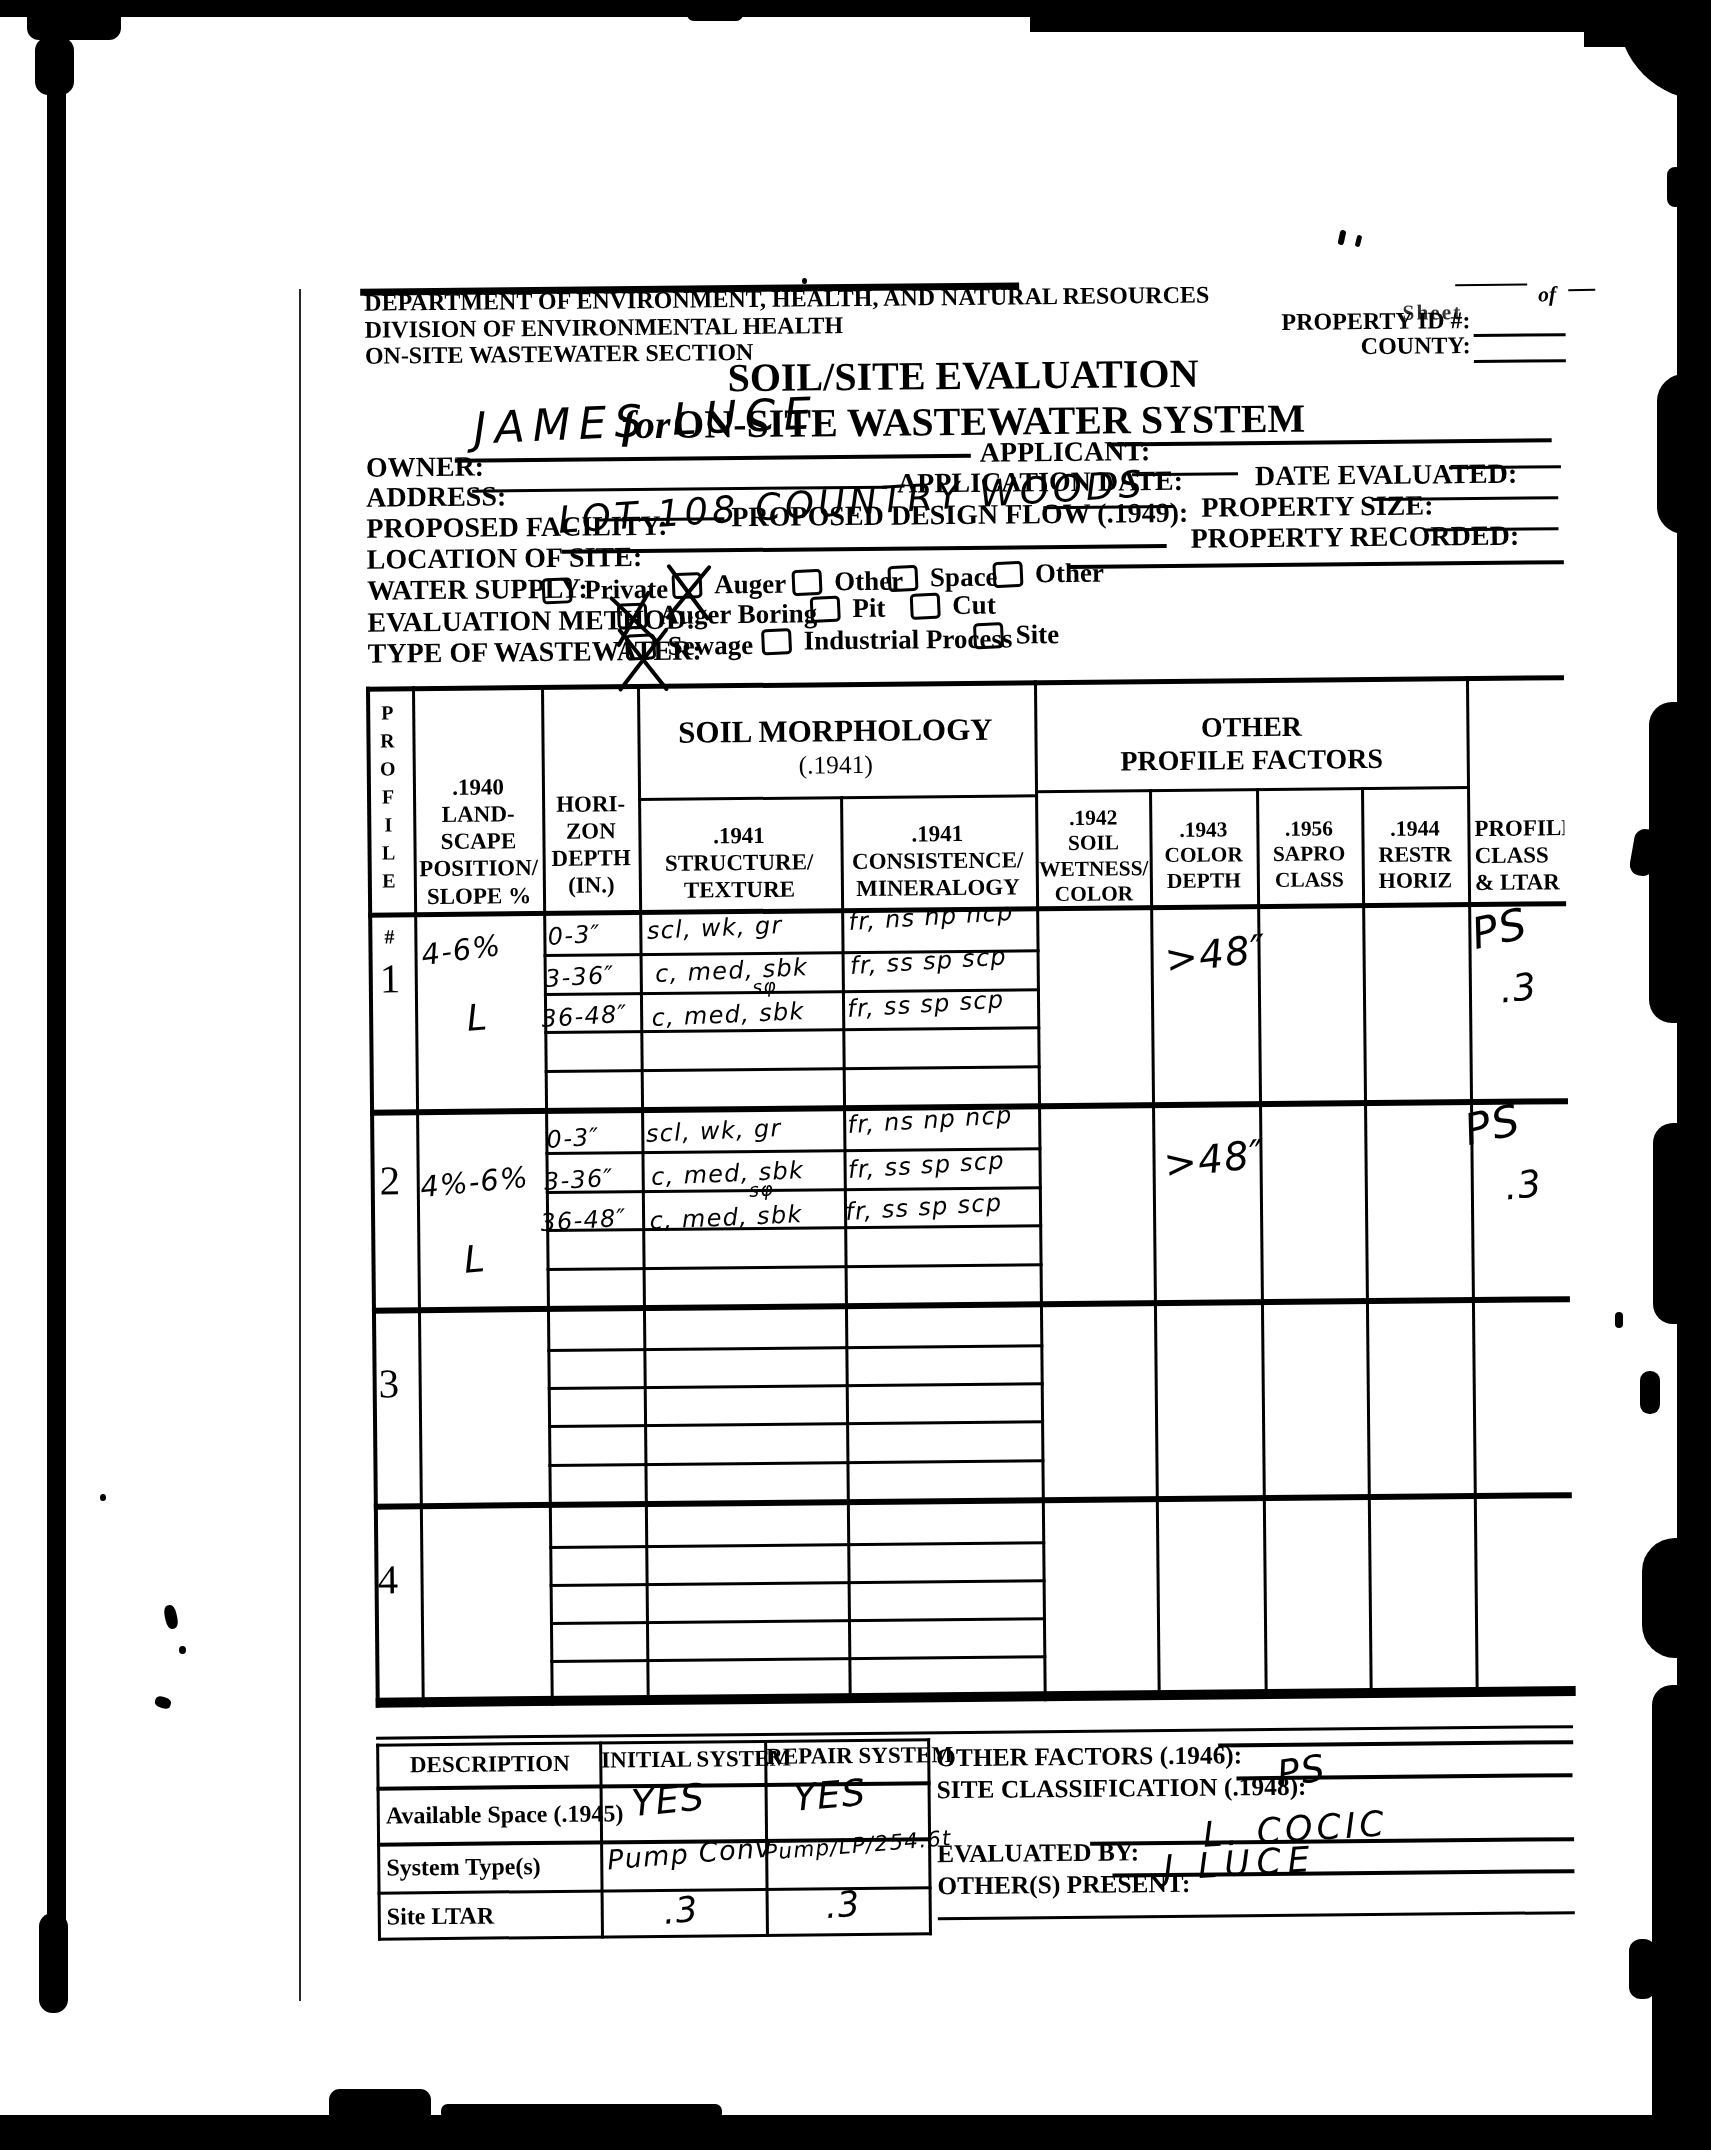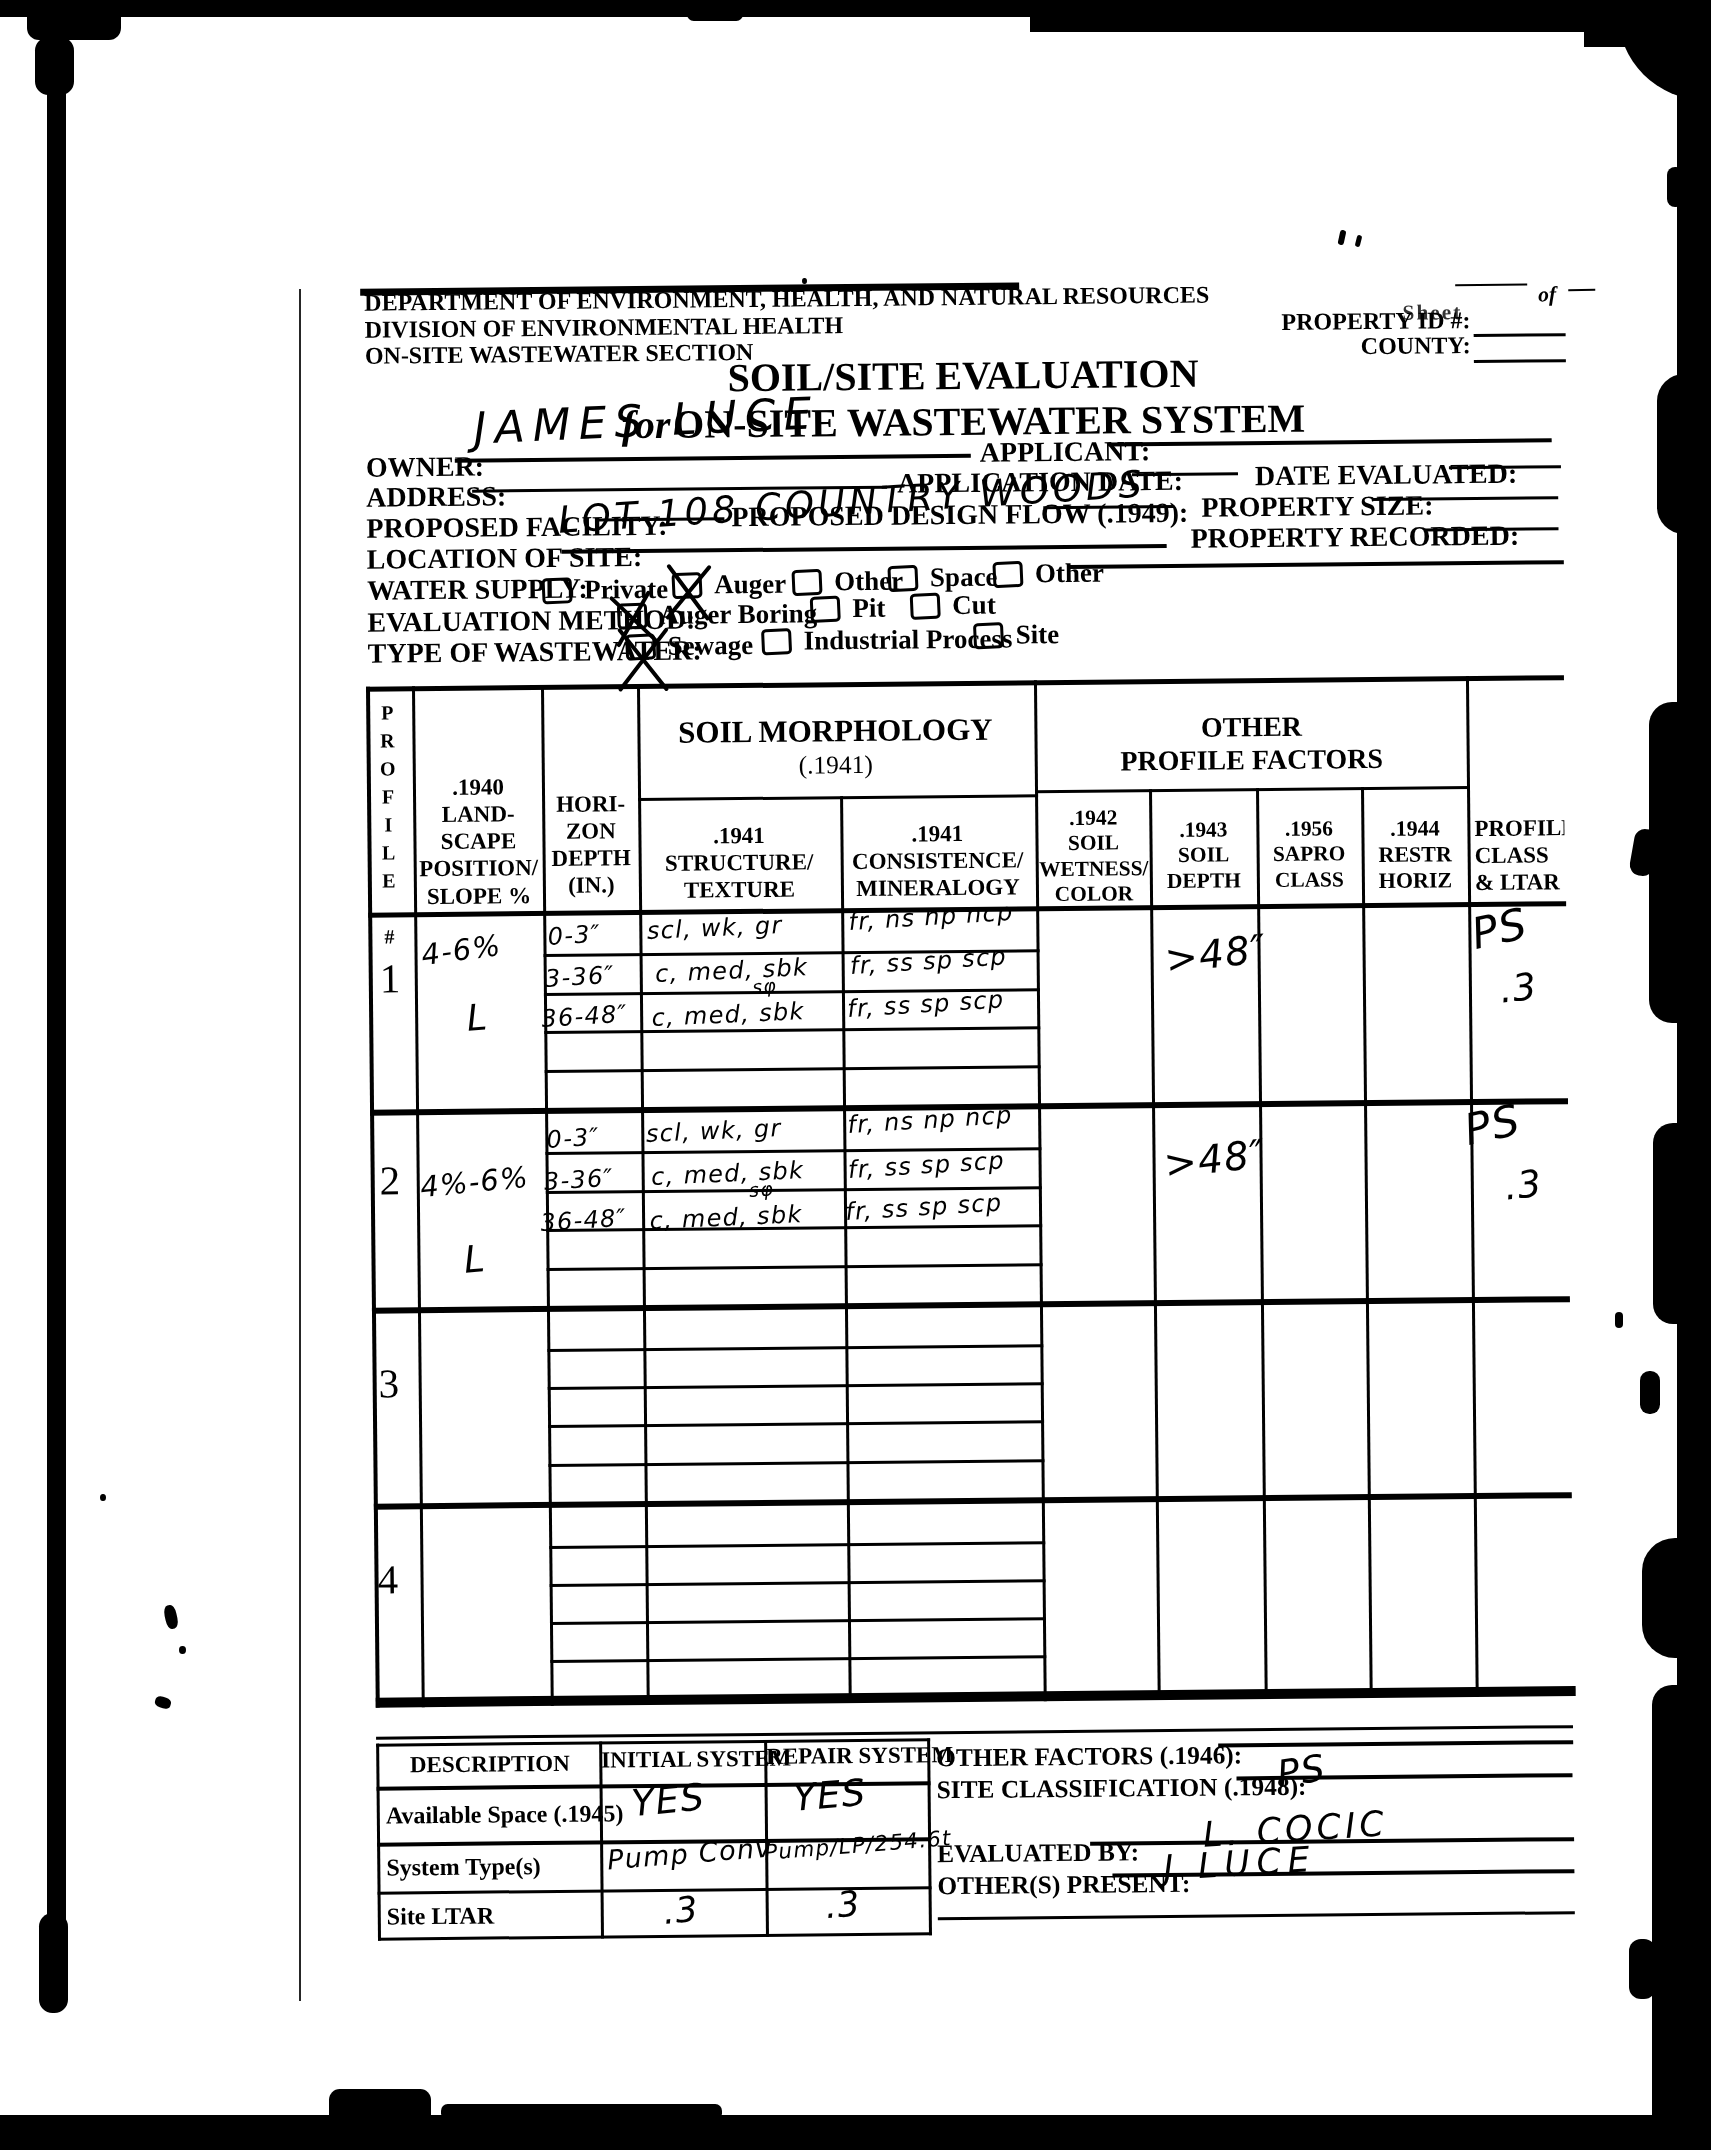--- a/index.html
+++ b/index.html
@@ -182,21 +182,21 @@
     <div class="lbl ml" style="left:843px;top:821px;width:194px;font-size:23px">.1941
 CONSISTENCE/
 MINERALOGY</div>
     <div class="lbl ml" style="left:1039px;top:714px;width:432px;font-size:28px">OTHER
 PROFILE FACTORS</div>
     <div class="lbl ml" style="left:1039px;top:808px;width:114px;font-size:21.4px">.1942
 SOIL
 WETNESS/
 COLOR</div>
     <div class="lbl ml" style="left:1153px;top:821px;width:106px;font-size:21.4px">.1943
-SOIL
+COLOR
 DEPTH</div>
     <div class="lbl ml" style="left:1259px;top:821px;width:105px;font-size:21.4px">.1956
 SAPRO
 CLASS</div>
     <div class="lbl ml" style="left:1365px;top:821px;width:105px;font-size:22px">.1944
 RESTR
 HORIZ</div>
     <div class="lbl ml" style="left:1477px;top:821px;width:90px;font-size:23px;text-align:left;overflow:hidden">PROFILE
 CLASS
 &amp; LTAR</div>

